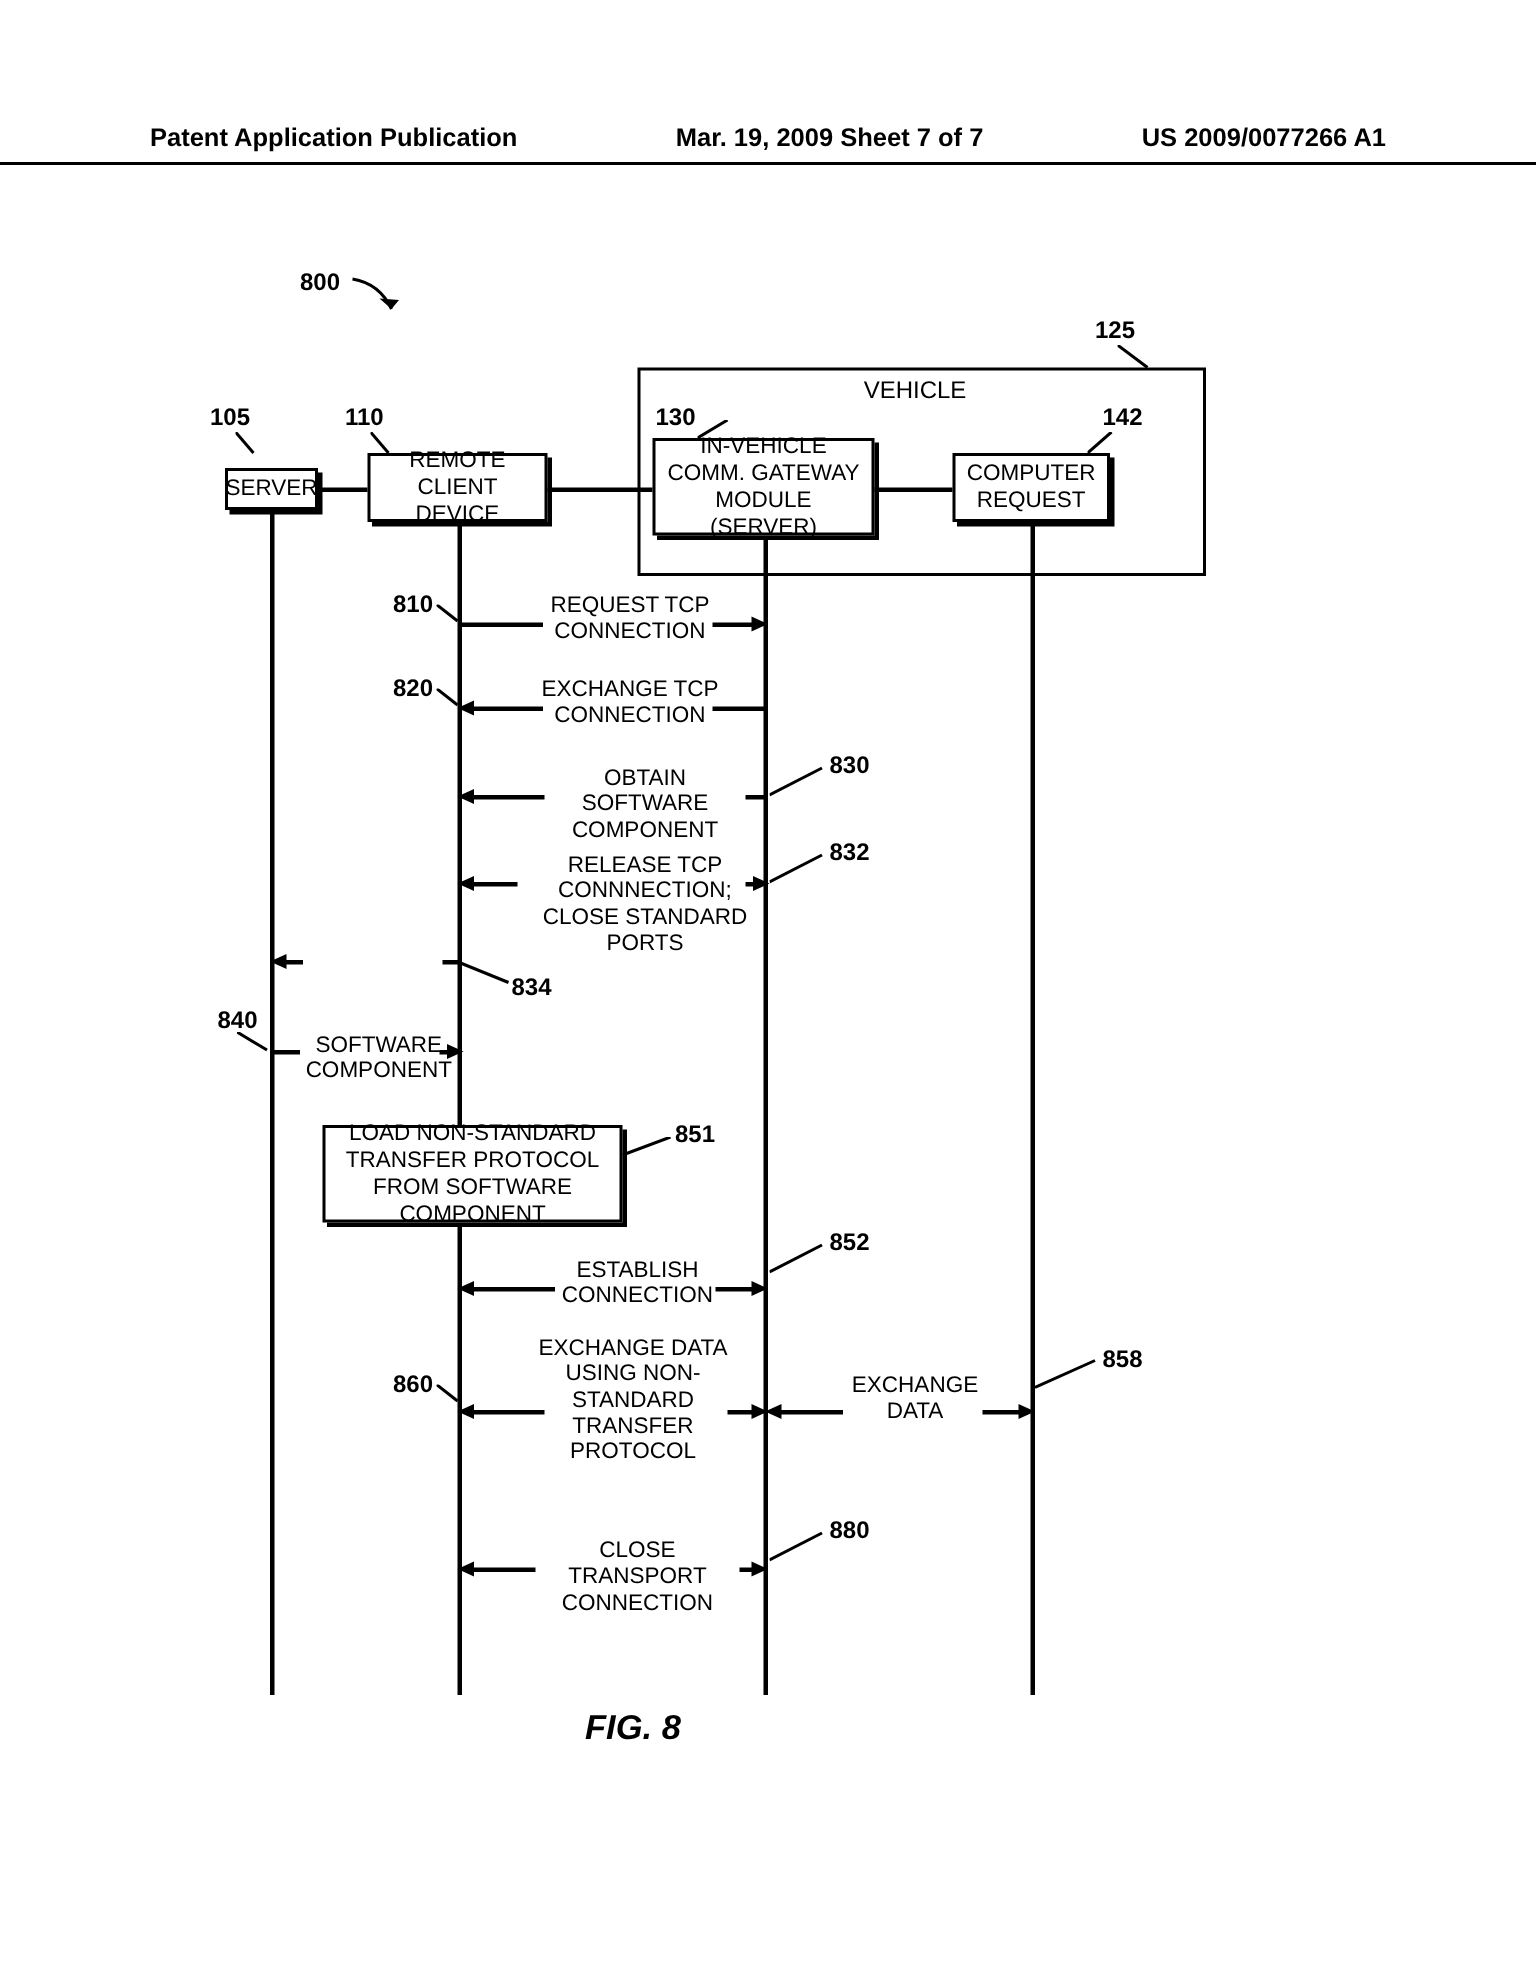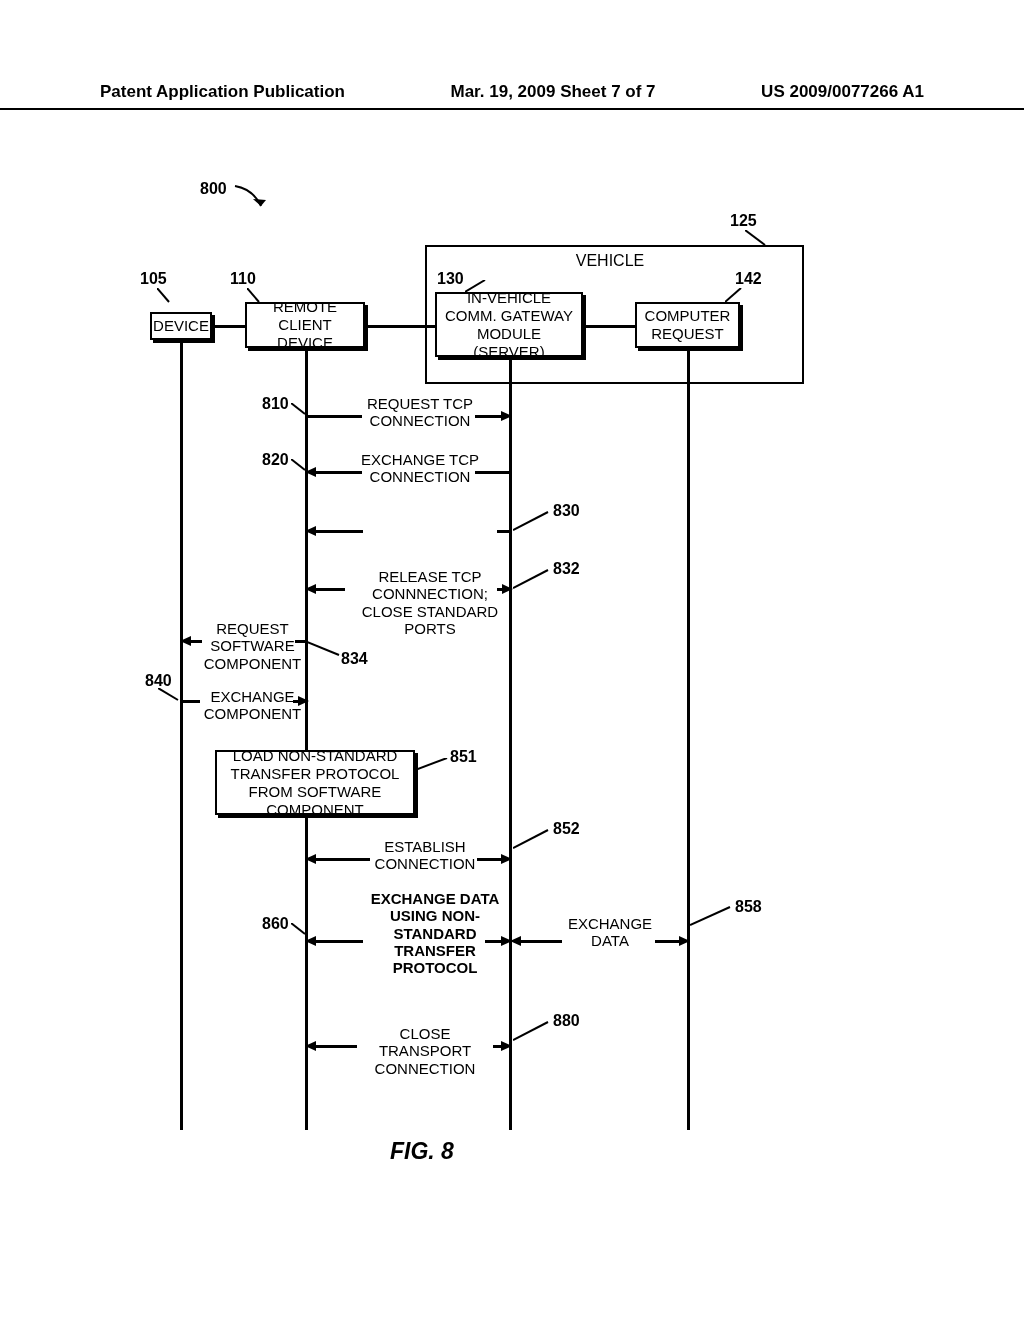--- a/index.html
+++ b/index.html
@@ -135,21 +135,21 @@
     <svg style="position:absolute; left:320px; top:110px;" width="25" height="20">
         <line x1="0" y1="12" x2="20" y2="0" stroke="#000" stroke-width="2"></line>
       </svg>
 
     <div class="reflabel" style="left:590px; top:100px;">142</div>
     <svg style="position:absolute; left:580px; top:118px;" width="20" height="20">
         <line x1="16" y1="0" x2="0" y2="14" stroke="#000" stroke-width="2"></line>
       </svg>
 
     <div class="box" style="left:5px; top:142px; width:62px; height:28px;">
-        <span>DEVICE</span>
+        <span>SERVER</span>
       </div>
     <div class="box" style="left:290px; top:122px; width:148px; height:65px;">
         <span>IN-VEHICLE COMM. GATEWAY MODULE (SERVER)</span>
       </div>
     <div class="box" style="left:100px; top:132px; width:120px; height:46px;">
         <span>REMOTE CLIENT DEVICE</span>
       </div>
     <div class="box" style="left:490px; top:132px; width:105px; height:46px;">
         <span>COMPUTER REQUEST</span>
       </div>
@@ -174,52 +174,52 @@
 
     <div class="reflabel" style="left:117px; top:281px;">820</div>
     <svg style="position:absolute; left:146px; top:289px;" width="18" height="15">
         <line x1="0" y1="0" x2="14" y2="11" stroke="#000" stroke-width="2"></line>
       </svg>
     <div class="label" style="left:215px; top:281px; width:120px;">EXCHANGE TCP CONNECTION</div>
     <div class="hline" style="left:170px; top:301px; width:47px;"></div>
     <div class="arrow-l" style="left:160px; top:297px;"></div>
     <div class="hline" style="left:330px; top:301px; width:36px;"></div>
 
+    <div class="label" style="left:215px; top:340px; width:140px;">OBTAIN SOFTWARE COMPONENT</div>
     <div class="hline" style="left:170px; top:360px; width:48px;"></div>
     <div class="arrow-l" style="left:160px; top:356px;"></div>
     <div class="hline" style="left:352px; top:360px; width:14px;"></div>
     <svg style="position:absolute; left:368px; top:340px;" width="45" height="25">
         <line x1="0" y1="20" x2="35" y2="2" stroke="#000" stroke-width="2"></line>
       </svg>
     <div class="reflabel" style="left:408px; top:332px;">830</div>
 
     <div class="label" style="left:200px; top:398px; width:170px;">RELEASE TCP CONNNECTION; CLOSE STANDARD PORTS</div>
     <div class="hline" style="left:170px; top:418px; width:30px;"></div>
     <div class="arrow-l" style="left:160px; top:414px;"></div>
     <div class="hline" style="left:352px; top:418px; width:8px;"></div>
     <div class="arrow-r" style="left:357px; top:414px;"></div>
     <svg style="position:absolute; left:368px; top:398px;" width="45" height="25">
         <line x1="0" y1="20" x2="35" y2="2" stroke="#000" stroke-width="2"></line>
       </svg>
     <div class="reflabel" style="left:408px; top:390px;">832</div>
 
-    <div class="label" style="left:55px; top:450px; width:105px;">REQUEST SOFTWARE COMPONENT</div>
     <div class="hline" style="left:45px; top:470px; width:12px;"></div>
     <div class="arrow-l" style="left:35px; top:466px;"></div>
     <div class="hline" style="left:150px; top:470px; width:12px;"></div>
     <svg style="position:absolute; left:162px; top:470px;" width="40" height="20">
         <line x1="0" y1="2" x2="32" y2="15" stroke="#000" stroke-width="2"></line>
       </svg>
     <div class="reflabel" style="left:196px; top:480px;">834</div>
 
     <div class="reflabel" style="left:0px; top:502px;">840</div>
     <svg style="position:absolute; left:13px; top:518px;" width="25" height="18">
         <line x1="0" y1="0" x2="20" y2="12" stroke="#000" stroke-width="2"></line>
       </svg>
-    <div class="label" style="left:55px; top:518px; width:105px;">EXCHANGE COMPONENT</div>
+    <div class="label" style="left:55px; top:518px; width:105px;">SOFTWARE COMPONENT</div>
     <div class="hline" style="left:37px; top:530px; width:18px;"></div>
     <div class="hline" style="left:148px; top:530px; width:8px;"></div>
     <div class="arrow-r" style="left:153px; top:526px;"></div>
 
     <div class="box" style="left:70px; top:580px; width:200px; height:65px; font-size:15px;">
         <span>LOAD NON-STANDARD TRANSFER PROTOCOL FROM SOFTWARE COMPONENT</span>
       </div>
     <svg style="position:absolute; left:270px; top:588px;" width="40" height="20">
         <line x1="0" y1="12" x2="32" y2="0" stroke="#000" stroke-width="2"></line>
       </svg>
@@ -232,21 +232,21 @@
     <div class="arrow-r" style="left:356px; top:684px;"></div>
     <svg style="position:absolute; left:368px; top:658px;" width="45" height="25">
         <line x1="0" y1="20" x2="35" y2="2" stroke="#000" stroke-width="2"></line>
       </svg>
     <div class="reflabel" style="left:408px; top:650px;">852</div>
 
     <div class="reflabel" style="left:117px; top:745px;">860</div>
     <svg style="position:absolute; left:146px; top:753px;" width="18" height="15">
         <line x1="0" y1="0" x2="14" y2="11" stroke="#000" stroke-width="2"></line>
       </svg>
-    <div class="label" style="left:225px; top:720px; width:130px;font-weight:bold;">EXCHANGE DATA USING NON-STANDARD TRANSFER PROTOCOL</div>
+    <div class="label" style="left:212px; top:720px; width:130px;">EXCHANGE DATA USING NON-STANDARD TRANSFER PROTOCOL</div>
     <div class="hline" style="left:170px; top:770px; width:48px;"></div>
     <div class="arrow-l" style="left:160px; top:766px;"></div>
     <div class="hline" style="left:340px; top:770px; width:20px;"></div>
     <div class="arrow-r" style="left:356px; top:766px;"></div>
 
     <div class="label" style="left:415px; top:745px; width:100px;">EXCHANGE DATA</div>
     <div class="hline" style="left:375px; top:770px; width:42px;"></div>
     <div class="arrow-l" style="left:365px; top:766px;"></div>
     <div class="hline" style="left:510px; top:770px; width:26px;"></div>
     <div class="arrow-r" style="left:534px; top:766px;"></div>

